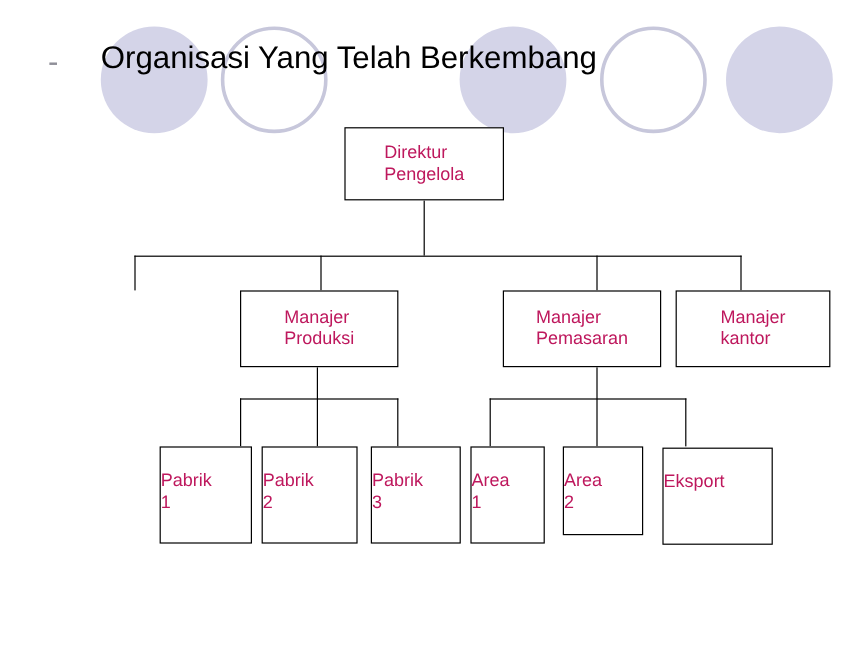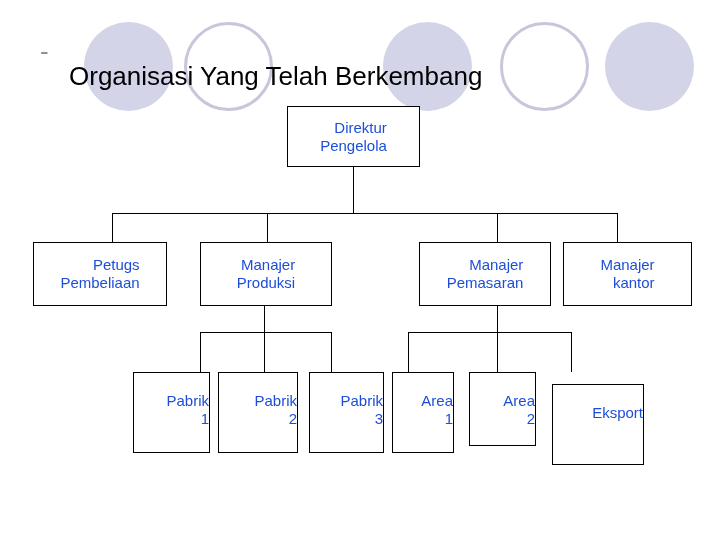--- a/index.html
+++ b/index.html
@@ -32,58 +32,57 @@
   
   .title-row { position: absolute; left: 0; top: 33px; z-index: 3; }
   .title-bullet {
     position: absolute;
     left: 40px; top: 3px;
     font-size: 26px;
     color: #8f8f98;
   }
   .title-text {
     position: absolute;
-    left: 69px; top: 0;
+    left: 84px; top: 0;
     width: 600px;
     font-size: 26px;
     color: #000000;
     white-space: nowrap;
-    margin-top: 28px;
   }
 
   
   .line { position: absolute; background: #000000; z-index: 2; }
 
   
   .node {
     position: absolute;
     background: #ffffff;
     border: 1.5px solid #000000;
     box-sizing: border-box;
-    text-align: right;
+    text-align: left;
     font-size: 15px;
     line-height: 18px;
-    color: #1d4ed8;
+    color: #be185d;
     white-space: pre-line;
     z-index: 3;
   }
   .node.centered { display: flex; align-items: center; justify-content: center; }
   .node.toppad { padding-top: 19px; }
 
   .n-direktur  { left: 287px; top: 106px; width: 133px; height: 61px; }
   .n-petugs    { left:  33px; top: 242px; width: 134px; height: 64px; }
   .n-produksi  { left: 200px; top: 242px; width: 132px; height: 64px; }
   .n-pemasaran { left: 419px; top: 242px; width: 132px; height: 64px; }
   .n-kantor    { left: 563px; top: 242px; width: 129px; height: 64px; }
   .n-pabrik1   { left: 133px; top: 372px; width:  77px; height: 81px; }
   .n-pabrik2   { left: 218px; top: 372px; width:  80px; height: 81px; }
   .n-pabrik3   { left: 309px; top: 372px; width:  75px; height: 81px; }
   .n-area1     { left: 392px; top: 372px; width:  62px; height: 81px; }
   .n-area2     { left: 469px; top: 372px; width:  67px; height: 74px; }
-  .n-eksport   { left: 552px; top: 384px; width:  92px; height: 81px; }
+  .n-eksport   { left: 552px; top: 373px; width:  92px; height: 81px; }
 
   
   .l-root-v   { left: 353px; top: 167px; width: 1px; height: 46px; }
   .l-main-h   { left: 112px; top: 213px; width: 506px; height: 1px; }
   .l-d-petugs    { left: 112px; top: 213px; width: 1px; height: 29px; }
   .l-d-produksi  { left: 267px; top: 213px; width: 1px; height: 29px; }
   .l-d-pemasaran { left: 497px; top: 213px; width: 1px; height: 29px; }
   .l-d-kantor    { left: 617px; top: 213px; width: 1px; height: 29px; }
   .l-prod-v   { left: 264px; top: 306px; width: 1px; height: 66px; }
   .l-prod-h   { left: 200px; top: 332px; width: 132px; height: 1px; }
@@ -121,22 +120,20 @@
   <div class="line l-d-pabrik1"></div>
   <div class="line l-d-pabrik3"></div>
   <div class="line l-pem-v"></div>
   <div class="line l-pem-h"></div>
   <div class="line l-d-area1"></div>
   <div class="line l-d-eksport"></div>
 
   <div class="node centered n-direktur">Direktur
 Pengelola</div>
 
-  <div class="node centered n-petugs">Petugs
-Pembeliaan</div>
   <div class="node centered n-produksi">Manajer
 Produksi</div>
   <div class="node centered n-pemasaran">Manajer
 Pemasaran</div>
   <div class="node centered n-kantor">Manajer
 kantor</div>
 
   <div class="node toppad n-pabrik1">Pabrik
 1</div>
   <div class="node toppad n-pabrik2">Pabrik

